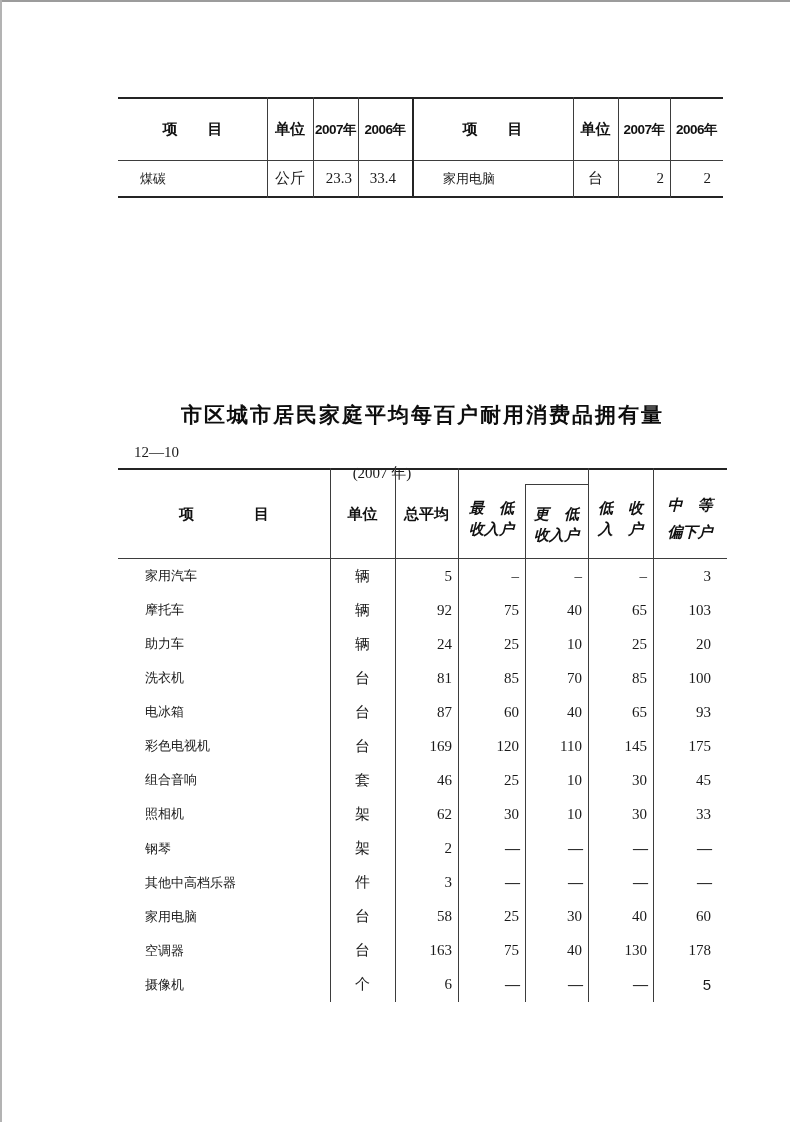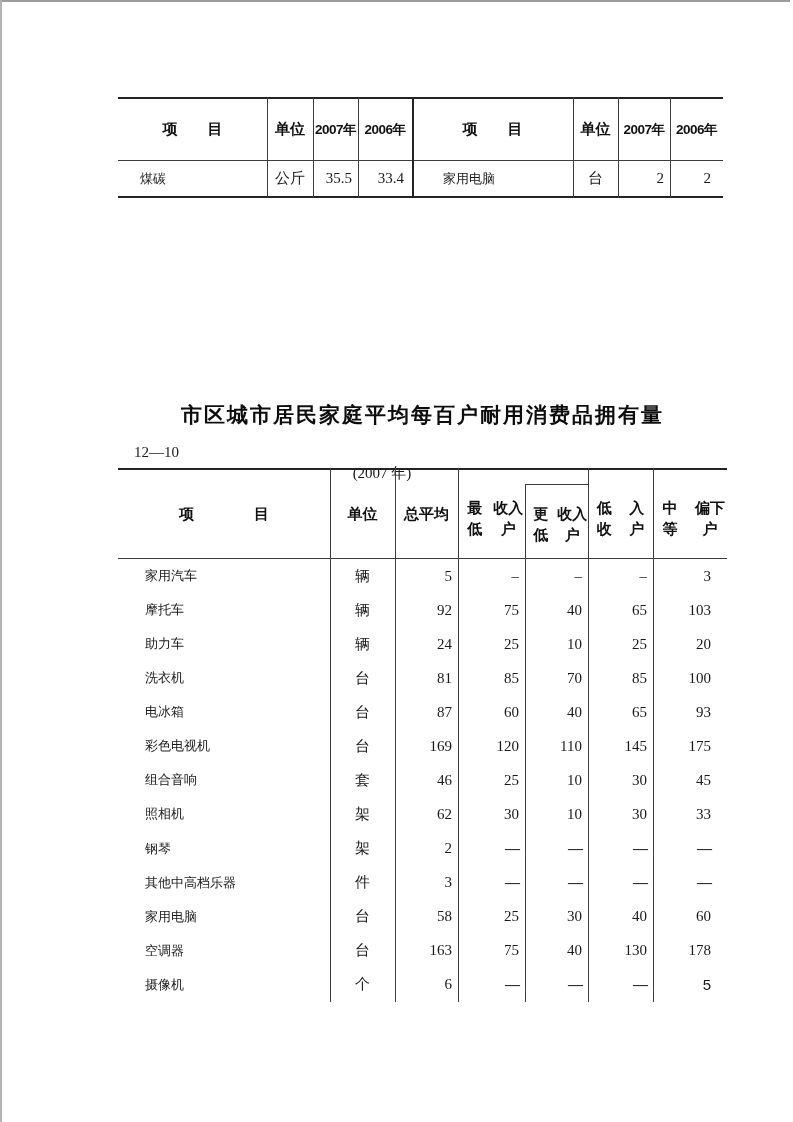--- a/index.html
+++ b/index.html
@@ -38,21 +38,21 @@
   
   .t2 { left:118px; top:468px; width:609px; height:534px; }
   .t2-head { position:absolute; left:0; top:2px; height:88px; display:flex; }
   .t2-body { position:absolute; left:0; top:91px; width:609px; }
   .t2-row { display:flex; height:34.07px; }
   .t2 .c { box-sizing:border-box; display:flex; align-items:center; }
   .t2 .k0 { width:212px; } .t2 .k1 { width:65px; } .t2 .k2 { width:63px; }
   .t2 .k3 { width:67px; } .t2 .k4 { width:63px; } .t2 .k5 { width:65px; } .t2 .k6 { width:74px;gap:6px; }
   .t2 .itm { padding-left:27px; }
   .t2 .num.last2 { padding-right:16px; }
-  .two { flex-direction:row; justify-content:center; line-height:21px; padding-top:8px; }
+  .two { flex-direction:column; justify-content:center; line-height:21px; padding-top:8px;font-style:italic; }
   .two.inset { padding-top:20px; }
   .sans { font-family:"Liberation Sans", sans-serif; }
   .heavy-dash { font-weight:bold; letter-spacing:-1px; }
 </style>
 </head>
 <body>
 
 <div class="page">
   <div class="edge-top"></div>
   <div class="edge-left"></div>
@@ -77,22 +77,22 @@
       <div class="c w3 hd yr">2006年</div>
       <div class="c w4 hd">项　　目</div>
       <div class="c w5 hd">单位</div>
       <div class="c w6 hd yr">2007年</div>
       <div class="c w7 hd yr">2006年</div>
     </div>
 
     <div class="t1-data">
       <div class="c w0 itm">煤碳</div>
       <div class="c w1 unit">公斤</div>
-      <div class="c w2 num">35.5</div>
-      <div class="c w3 num" style="padding-right:8px">33.4</div>
+      <div class="c w2 num">23.3</div>
+      <div class="c w3 num" style="padding-right:16px">33.4</div>
       <div class="c w4 itm" style="padding-left:31px">家用电脑</div>
       <div class="c w5 unit">台</div>
       <div class="c w6 num">2</div>
       <div class="c w7 num last1">2</div>
     </div>
   </div>
 
   <div class="title">市区城市居民家庭平均每百户耐用消费品拥有量</div>
   <div class="tno">12—10</div>
   <div class="ynote">(2007 年)</div>

